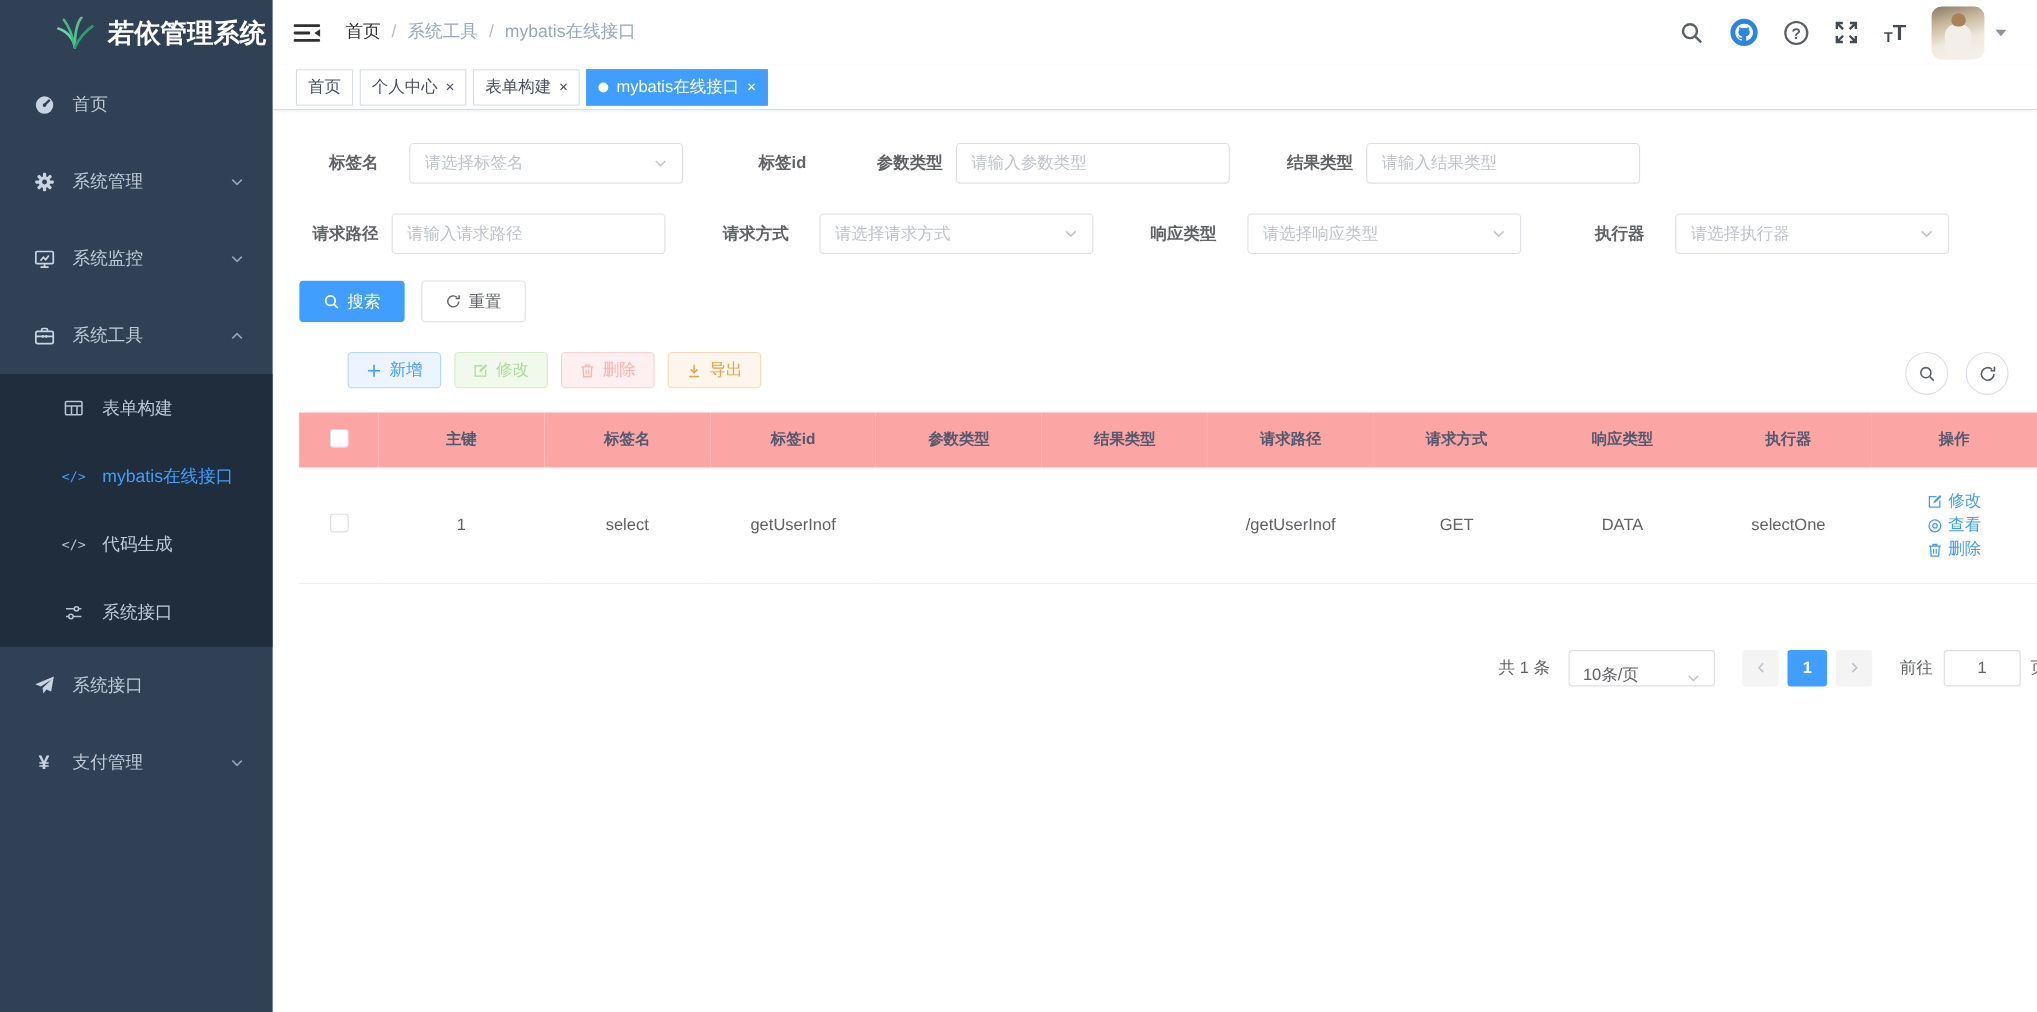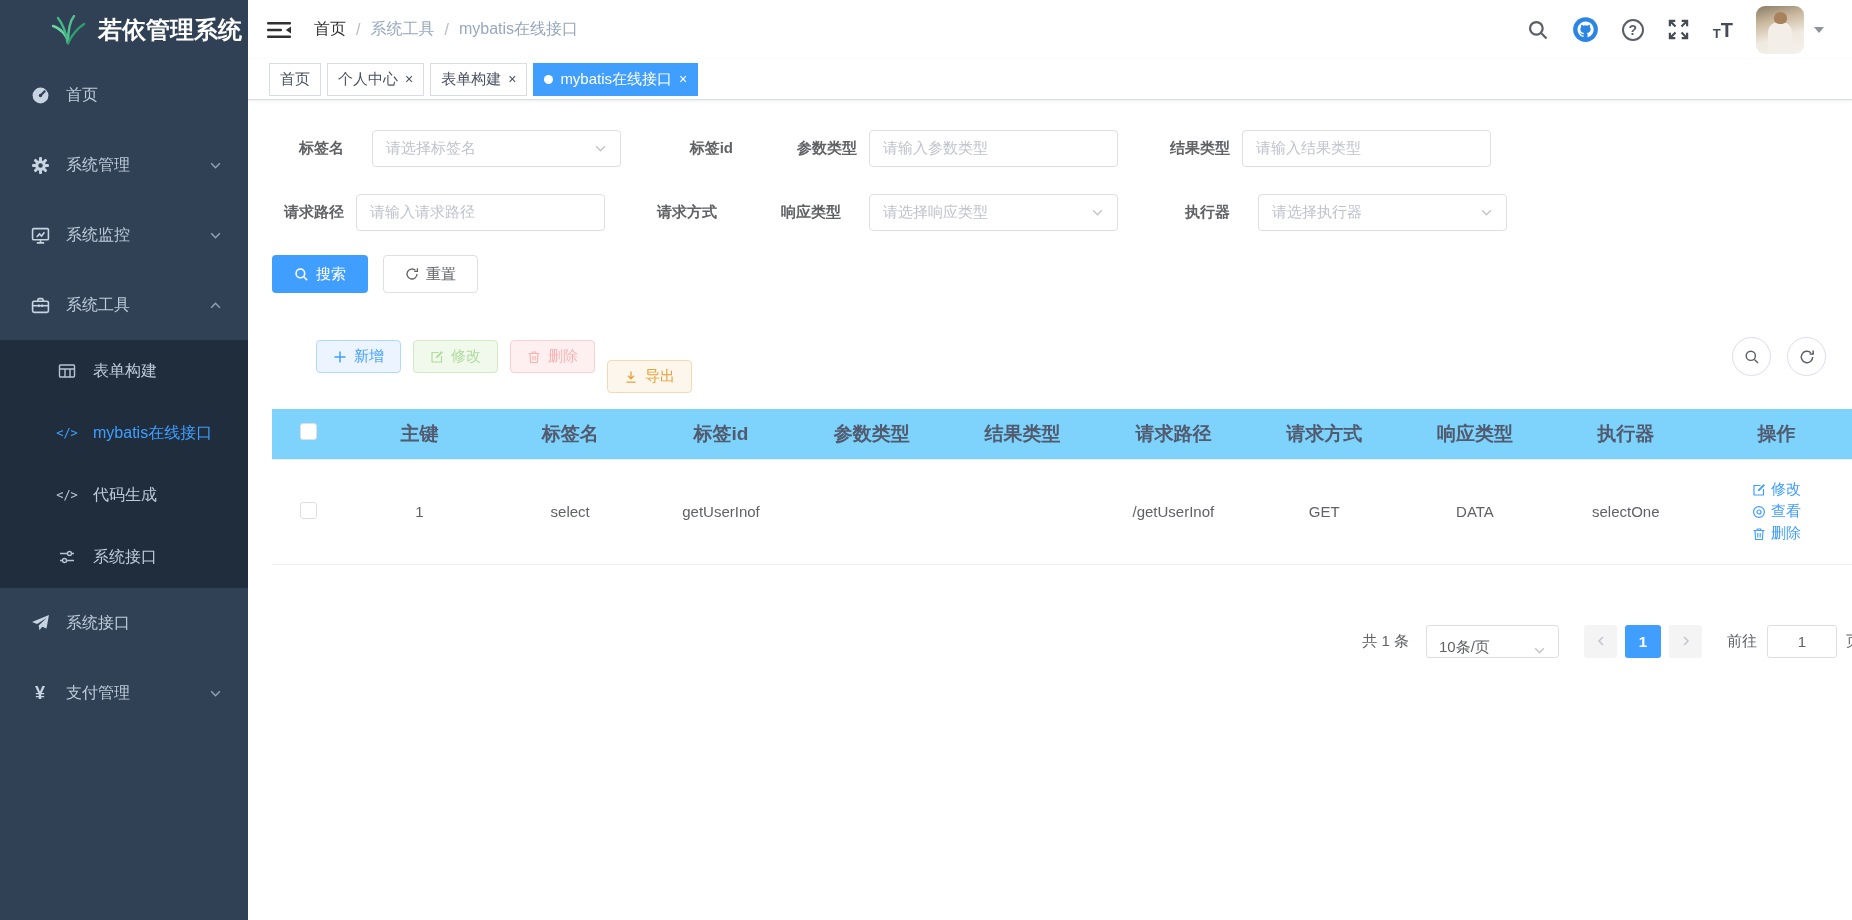--- a/index.html
+++ b/index.html
@@ -70,34 +70,34 @@
   .sel-chev { color:#c0c4cc; display:flex; }
 
   
   .btn-row { display:flex; margin-top:-3px; gap:15px; }
   .btn { display:inline-flex; align-items:center; justify-content:center; gap:7px; border-radius:4px;
     font-size:15px; cursor:pointer; border:1px solid transparent; }
   .btn-search { height:38px; padding:12px 21px; background:#409eff; color:#fff; }
   .btn-reset { height:38px; padding:0 21px; background:#fff; color:#606266; border-color:#dcdfe6; }
 
   
-  .toolbar { display:flex; align-items:center; margin-top:27px; padding-right:26px;padding-left:44px; }
+  .toolbar { display:flex; align-items:flex-start; margin-top:27px; padding-right:26px;padding-left:44px; }
   .tbtn { height:33px; padding:0 16px; display:inline-flex; align-items:center; gap:7px;
     border-radius:4px; font-size:15px; cursor:pointer; margin-right:12px; border:1px solid transparent; }
   .tbtn-add    { color:#409eff; background:#ecf5ff; border-color:#b3d8ff; }
   .tbtn-edit   { color:#b0dc9d; background:#f0f9eb; border-color:#d2ebc4; cursor:not-allowed; }
   .tbtn-delete { color:#fab3b3; background:#fef0f0; border-color:#fbd0d0; cursor:not-allowed; }
-  .tbtn-export { color:#e6a23c; background:#fdf6ec; border-color:#f5dab1;margin-top:40px; }
+  .tbtn-export { color:#e6a23c; background:#fdf6ec; border-color:#f5dab1; }
   .toolbar-right { margin-left:auto; display:flex; gap:16px; }
   .circle-btn { width:39px; height:39px; border-radius:50%; border:1px solid #dcdcf0; background:#fff;
     display:flex; align-items:center; justify-content:center; color:#5a5e66; cursor:pointer; }
 
   
   table.grid { width:calc(100% - 0px); margin-top:16px; border-collapse:collapse; table-layout:fixed; }
-  table.grid th { height:50px; background:#7dd3fc; color:#515a6e; font-size:19px; font-weight:bold;
+  table.grid th { height:50px; background:#fca5a5; color:#515a6e; font-size:14px; font-weight:bold;
     border-bottom:1px solid #ebeef5; text-align:center; }
   table.grid td { height:105px; font-size:15px; color:#606266; text-align:center;
     border-bottom:1px solid #ebeef5; }
   .col-check { width:72px; }
   .checkbox { width:17px; height:17px; border:1px solid #dcdfe6; border-radius:3px; background:#fff;
     display:inline-block; cursor:pointer; }
   .ops-stack { display:inline-flex; flex-direction:column; align-items:flex-start; gap:3px; }
   .op-link { display:flex; align-items:center; gap:5px; color:#409eff; font-size:15px; cursor:pointer; text-decoration:none; }
 
   
@@ -357,20 +357,28 @@
 
       <div class="form-row">
         <div class="form-item">
           <span class="form-label">请求路径</span>
           <div class="control">
             <span class="placeholder">请输入请求路径</span>
           </div>
         </div>
         <div class="form-item">
           <span class="form-label">请求方式</span>
+          <div class="control select">
+            <span class="placeholder">请选择请求方式</span>
+            <span class="sel-chev">
+                <svg width="13" height="13" viewBox="0 0 12 12">
+                  <polyline points="2,4 6,8 10,4" fill="none" stroke="currentColor" stroke-width="1.3"></polyline>
+                </svg>
+              </span>
+          </div>
         </div>
         <div class="form-item">
           <span class="form-label">响应类型</span>
           <div class="control select">
             <span class="placeholder">请选择响应类型</span>
             <span class="sel-chev">
                 <svg width="13" height="13" viewBox="0 0 12 12">
                   <polyline points="2,4 6,8 10,4" fill="none" stroke="currentColor" stroke-width="1.3"></polyline>
                 </svg>
               </span>

